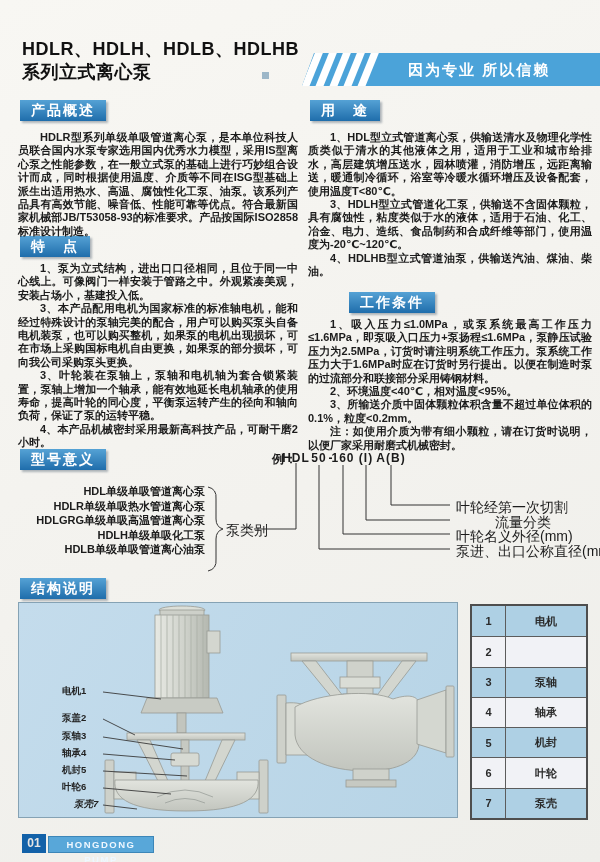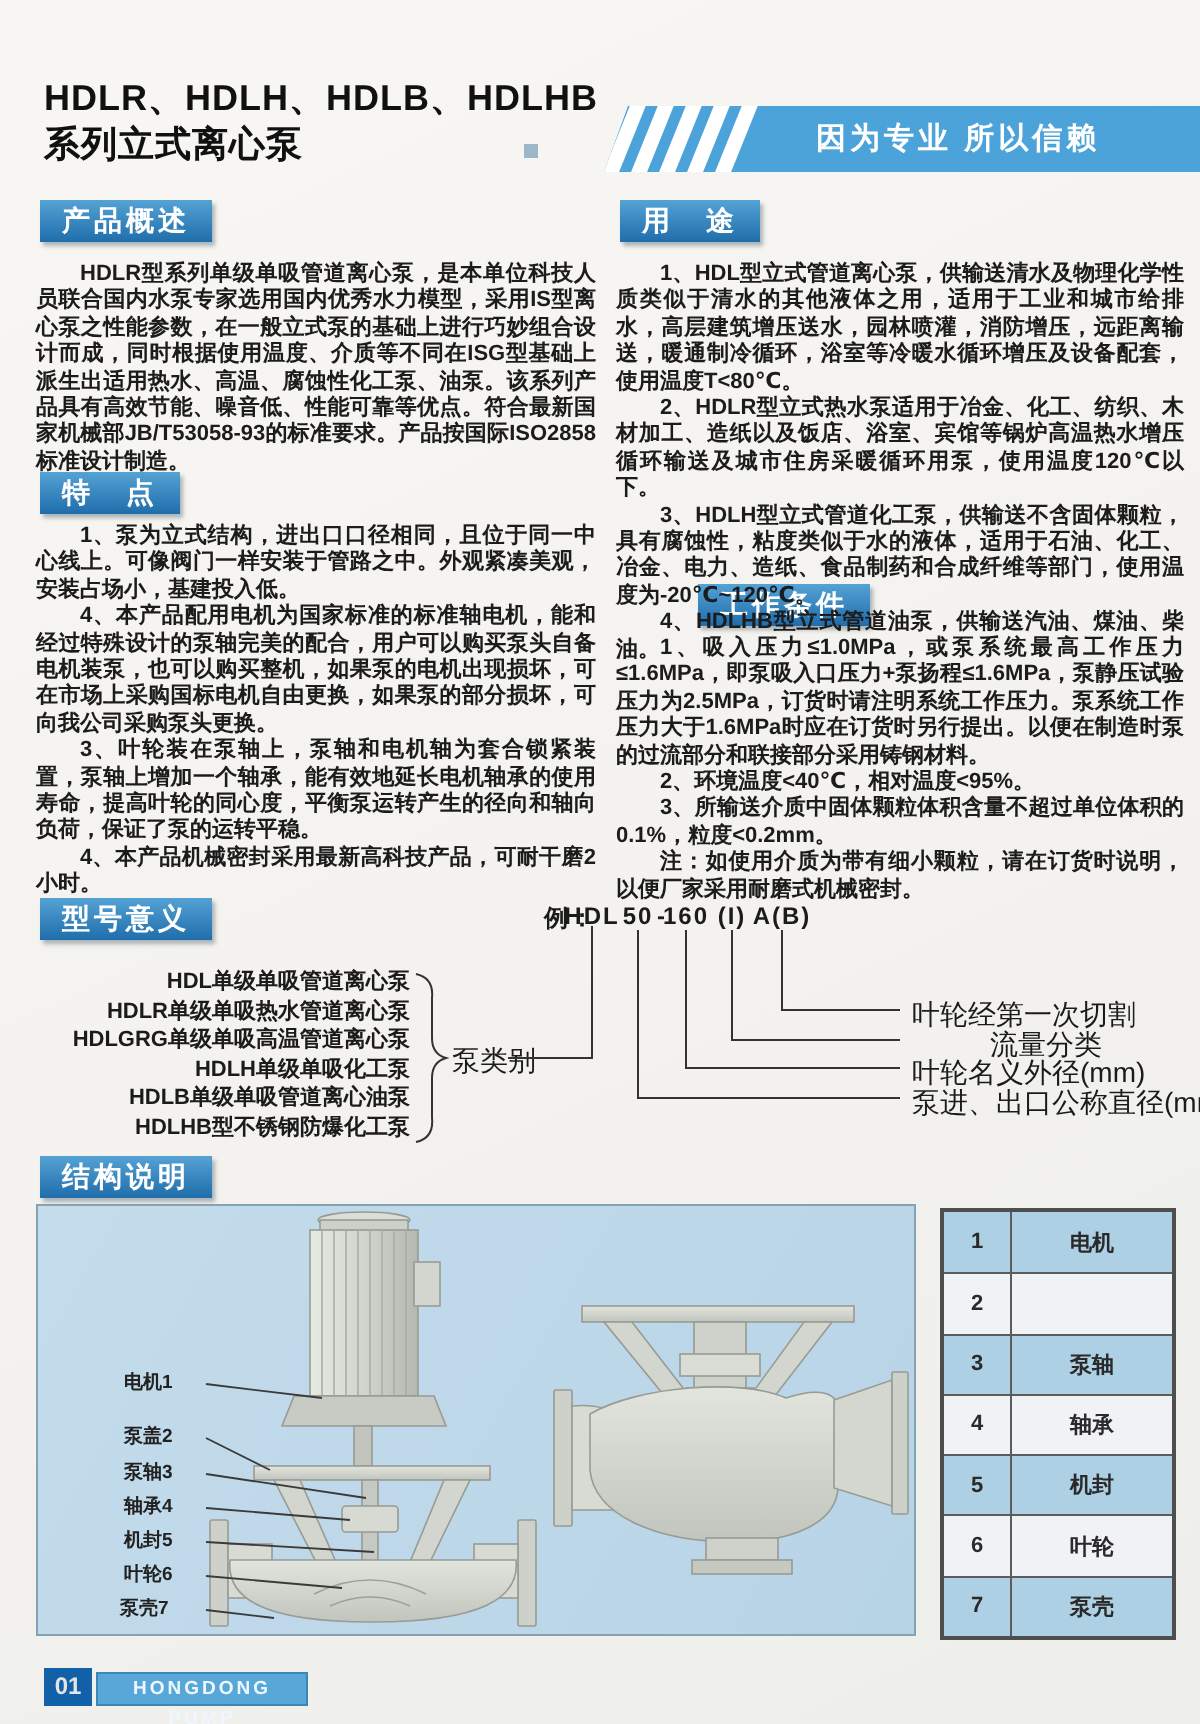--- a/index.html
+++ b/index.html
@@ -86,28 +86,27 @@
   <div class="sec-h" style="left:310px;top:292px;margin-left:39px;">工作条件</div>
   <div class="sec-h" style="left:20px;top:449px;">型号意义</div>
   <div class="sec-h" style="left:20px;top:578px;">结构说明</div>
 
   <div class="col-text" style="left:18px;top:131px;width:280px;">
     <p>HDLR型系列单级单吸管道离心泵，是本单位科技人员联合国内水泵专家选用国内优秀水力模型，采用IS型离心泵之性能参数，在一般立式泵的基础上进行巧妙组合设计而成，同时根据使用温度、介质等不同在ISG型基础上派生出适用热水、高温、腐蚀性化工泵、油泵。该系列产品具有高效节能、噪音低、性能可靠等优点。符合最新国家机械部JB/T53058-93的标准要求。产品按国际ISO2858标准设计制造。</p>
   </div>
 
   <div class="col-text" style="left:18px;top:262px;width:280px;">
     <p>1、泵为立式结构，进出口口径相同，且位于同一中心线上。可像阀门一样安装于管路之中。外观紧凑美观，安装占场小，基建投入低。</p>
-    <p>4、本产品配用电机为国家标准的标准轴电机，能和经过特殊设计的泵轴完美的配合，用户可以购买泵头自备电机装泵，也可以购买整机，如果泵的电机出现损坏，可在市场上采购国标电机自由更换，如果泵的部分损坏，可向我公司采购泵头更换。</p>
+    <p>3、本产品配用电机为国家标准的标准轴电机，能和经过特殊设计的泵轴完美的配合，用户可以购买泵头自备电机装泵，也可以购买整机，如果泵的电机出现损坏，可在市场上采购国标电机自由更换，如果泵的部分损坏，可向我公司采购泵头更换。</p>
     <p>3、叶轮装在泵轴上，泵轴和电机轴为套合锁紧装置，泵轴上增加一个轴承，能有效地延长电机轴承的使用寿命，提高叶轮的同心度，平衡泵运转产生的径向和轴向负荷，保证了泵的运转平稳。</p>
     <p>4、本产品机械密封采用最新高科技产品，可耐干磨2小时。</p>
   </div>
 
   <div class="col-text" style="left:308px;top:131px;width:284px;">
     <p>1、HDL型立式管道离心泵，供输送清水及物理化学性质类似于清水的其他液体之用，适用于工业和城市给排水，高层建筑增压送水，园林喷灌，消防增压，远距离输送，暖通制冷循环，浴室等冷暖水循环增压及设备配套，使用温度T&lt;80℃。</p>
-    <p>2、HDLR型立式热水泵适用于冶金、化工、纺织、木材加工、造纸以及饭店、浴室、宾馆等锅炉高温热水增压循环输送及城市住房采暖循环用泵，使用温度120℃以下。</p>
     <p>3、HDLH型立式管道化工泵，供输送不含固体颗粒，具有腐蚀性，粘度类似于水的液体，适用于石油、化工、冶金、电力、造纸、食品制药和合成纤维等部门，使用温度为-20℃~120℃。</p>
     <p>4、HDLHB型立式管道油泵，供输送汽油、煤油、柴油。</p>
   </div>
 
   <div class="col-text" style="left:308px;top:318px;width:284px;">
     <p>1、吸入压力≤1.0MPa，或泵系统最高工作压力≤1.6MPa，即泵吸入口压力+泵扬程≤1.6MPa，泵静压试验压力为2.5MPa，订货时请注明系统工作压力。泵系统工作压力大于1.6MPa时应在订货时另行提出。以便在制造时泵的过流部分和联接部分采用铸钢材料。</p>
     <p>2、环境温度&lt;40℃，相对温度&lt;95%。</p>
     <p>3、所输送介质中固体颗粒体积含量不超过单位体积的0.1%，粒度&lt;0.2mm。</p>
     <p>注：如使用介质为带有细小颗粒，请在订货时说明，以便厂家采用耐磨式机械密封。</p>
   </div>
@@ -118,21 +117,20 @@
   <div class="model-part" style="left:331px;top:451px;">-</div>
   <div class="model-part" style="left:343px;top:451px;">160</div>
   <div class="model-part" style="left:366px;top:451px;">(I)</div>
   <div class="model-part" style="left:391px;top:451px;">A(B)</div>
 
   <div class="pump-type" style="left:20px;top:484px;">HDL单级单吸管道离心泵</div>
   <div class="pump-type" style="left:20px;top:498.6px;">HDLR单级单吸热水管道离心泵</div>
   <div class="pump-type" style="left:20px;top:513.2px;">HDLGRG单级单吸高温管道离心泵</div>
   <div class="pump-type" style="left:20px;top:527.8px;">HDLH单级单吸化工泵</div>
   <div class="pump-type" style="left:20px;top:542.4px;">HDLB单级单吸管道离心油泵</div>
-  <div class="pump-type" style="left:20px;top:557px;">HDLHB型不锈钢防爆化工泵</div>
 
   <div class="model-label" style="left:226px;top:522px;">泵类别</div>
 
   <div class="model-label" style="left:456px;top:499px;">叶轮经第一次切割</div>
   <div class="model-label" style="left:456px;top:514px;margin-left:39px;">流量分类</div>
   <div class="model-label" style="left:456px;top:528px;">叶轮名义外径(mm)</div>
   <div class="model-label" style="left:456px;top:543px;">泵进、出口公称直径(mm)</div>
 
   <svg style="left:200px;top:445px;" width="260" height="130" viewBox="0 0 260 130">
 
@@ -214,21 +212,21 @@
       </g>
     </svg>
   </div>
 
   <div class="d-label" style="left:62px;top:685px;">电机1</div>
   <div class="d-label" style="left:62px;top:712px;">泵盖2</div>
   <div class="d-label" style="left:62px;top:730px;">泵轴3</div>
   <div class="d-label" style="left:62px;top:747px;">轴承4</div>
   <div class="d-label" style="left:62px;top:764px;">机封5</div>
   <div class="d-label" style="left:62px;top:781px;">叶轮6</div>
-  <div class="d-label" style="left:60px;top:798px;">泵壳7</div>
+  <div class="d-label" style="left:74px;top:798px;font-style:italic;">泵壳7</div>
 
   <div class="ptable">
     <div class="prow row-blue">
       <div>1</div>
       <div>电机</div>
     </div>
     <div class="prow row-light">
       <div>2</div>
     </div>
     <div class="prow row-blue">

